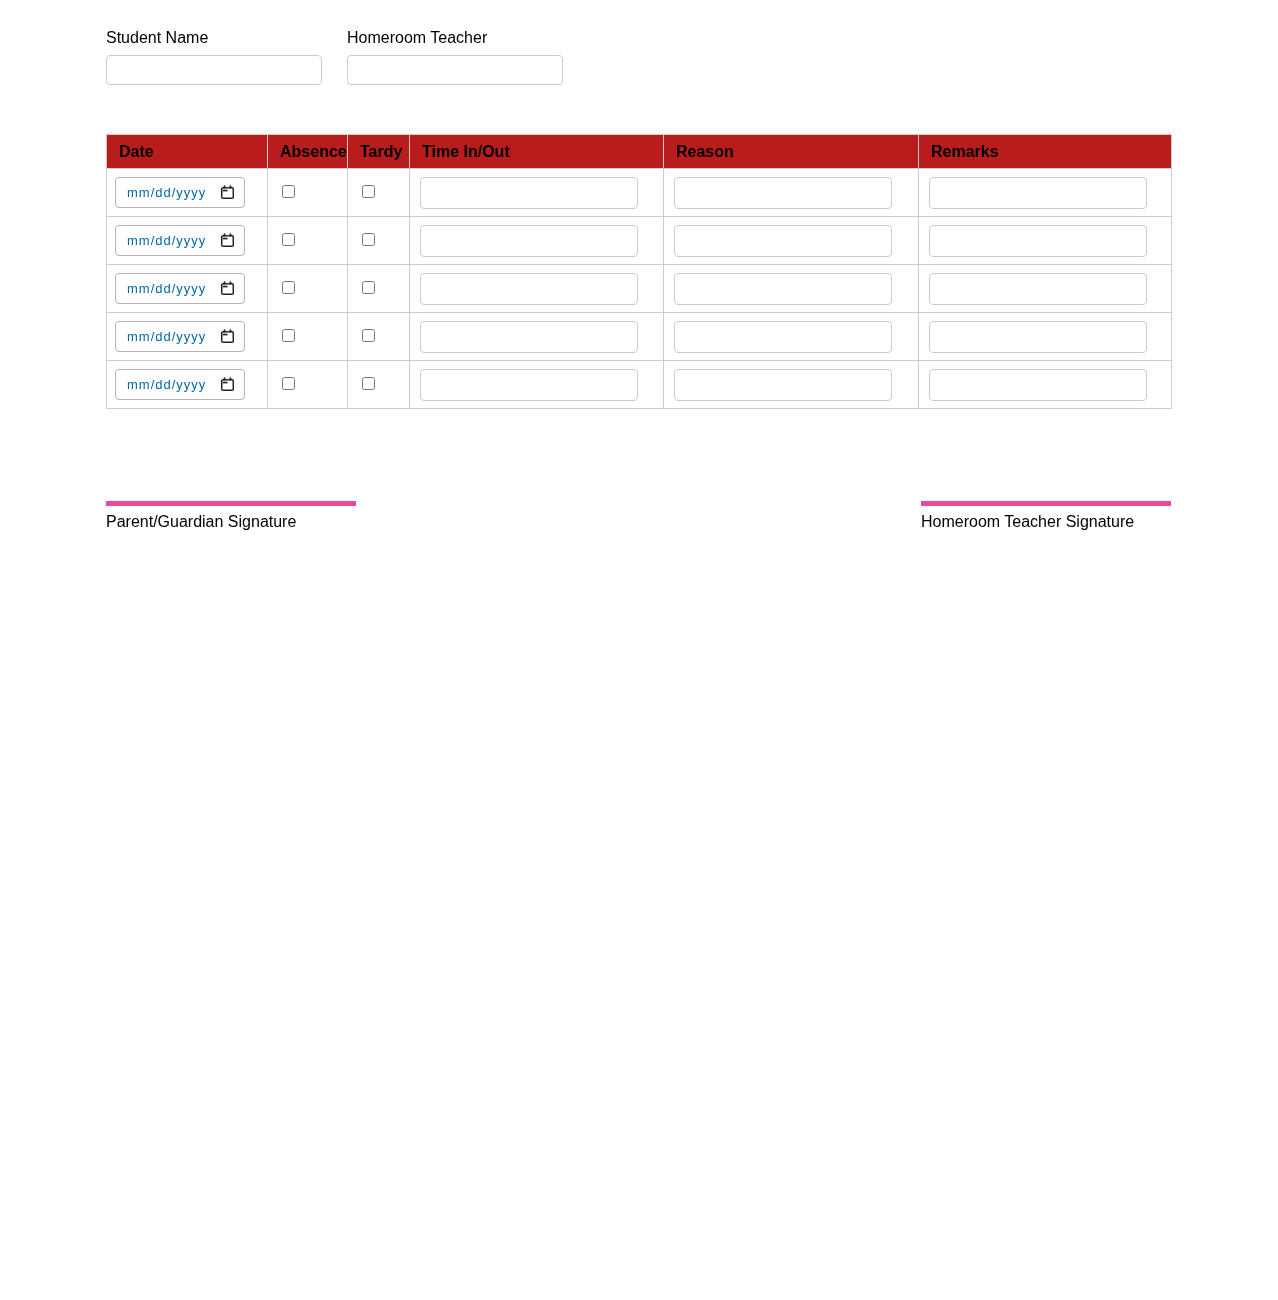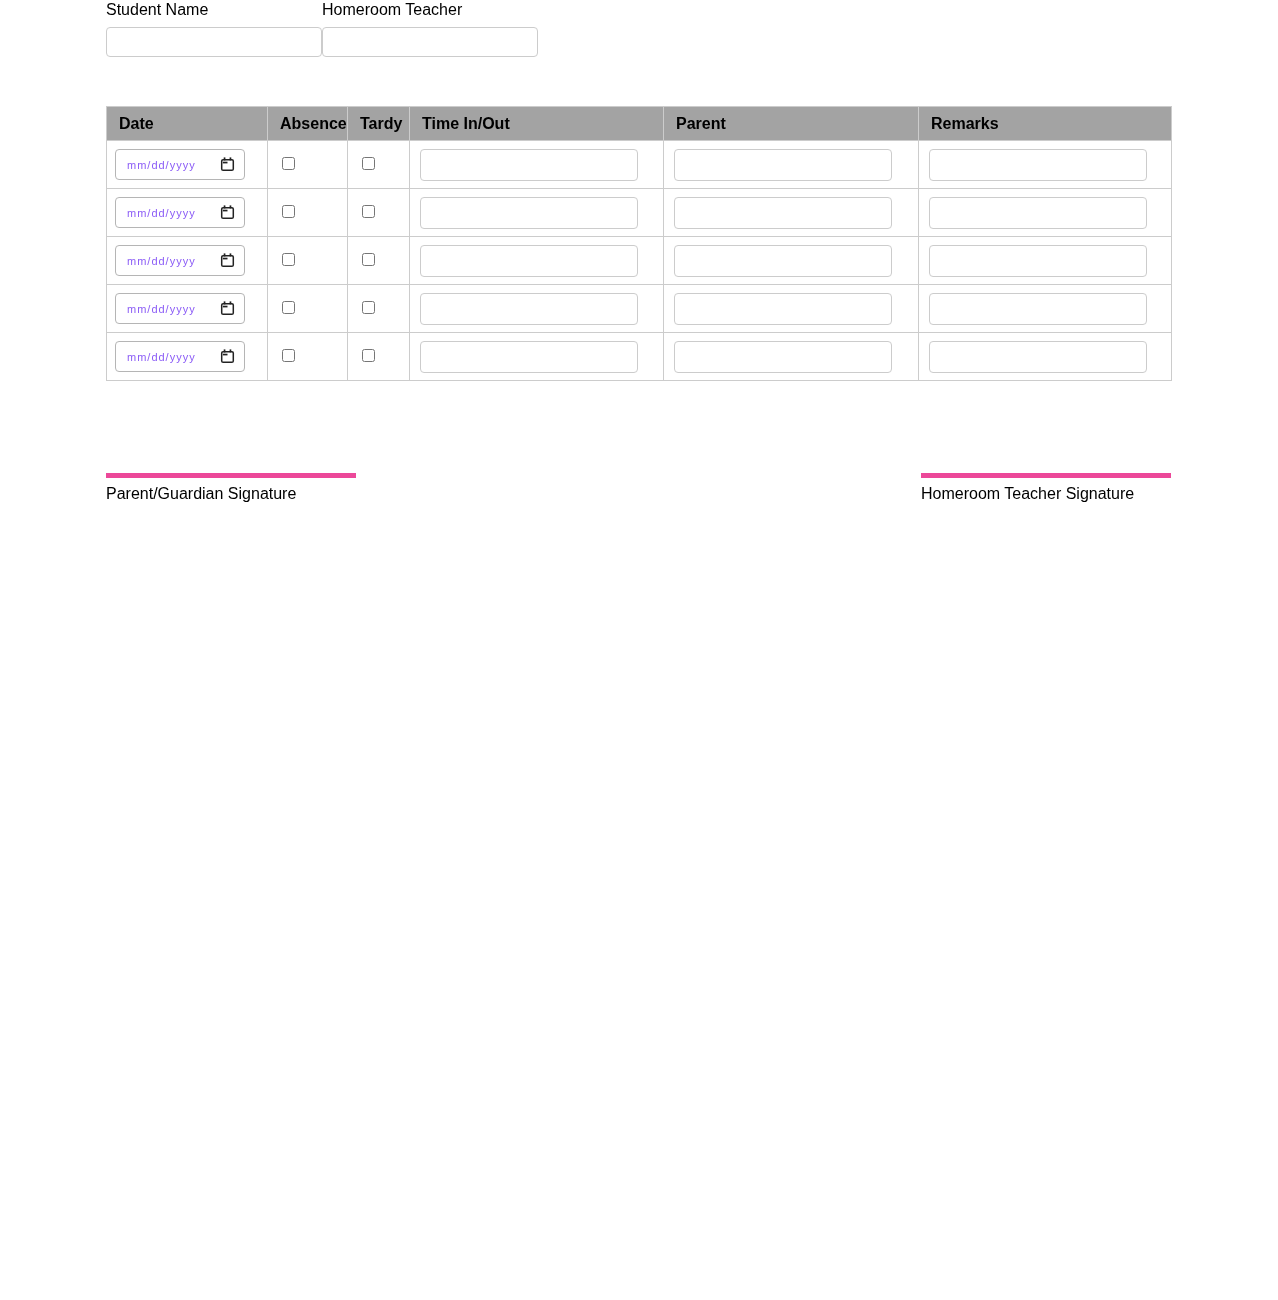--- a/index.html
+++ b/index.html
@@ -16,21 +16,21 @@
   h1.page-title {
     margin: 0;
     padding-top: 102px;
     font-size: 29px;
     line-height: 1.15;
     font-weight: bold;
     letter-spacing: 0.2px;
   }
 
   
-  .fields { display: flex; }
+  .fields { display: flex; gap: 25px; margin-top: 28px; }
   .field { width: 216px; }
   .field .field-label {
     display: block;
     font-size: 16px;
     line-height: 19px;
     margin-bottom: 8px;
   }
   .field input {
     width: 100%; height: 30px;
     border: 1px solid #cccccc;
@@ -49,41 +49,41 @@
     table-layout: fixed;
   }
   .record-table th, .record-table td { border: 1px solid #cccccc; }
   .record-table th {
     text-align: left;
     font-size: 16px;
     font-weight: bold;
     height: 34px;
     padding: 0 0 0 12px;
     vertical-align: middle;
-    background: #a3a3a3;
+    background: #b91c1c;
   }
   .record-table td { height: 48px; padding: 0; vertical-align: middle; background: #fff; }
 
   td.date-cell { padding-left: 8px; }
   .date-input {
     width: 130px; height: 31px;
     border: 1px solid #b5b5b5;
     border-radius: 4px;
     background: #fff;
     display: inline-flex;
     align-items: center;
     justify-content: space-between;
     padding: 0 9px 0 11px;
     cursor: default;
   }
   .date-input .date-text {
-    font-size: 11px;
+    font-size: 13px;
     letter-spacing: 1px;
     word-spacing: 2px;
-    color: #8b5cf6;
+    color: #0369a1;
     white-space: nowrap;
   }
   .date-input svg { flex: 0 0 auto; margin-left: 6px; }
 
   td.check-cell { padding-left: 14px; }
   .record-table input[type="checkbox"] {
     width: 13px; height: 13px; margin: 0;
     accent-color: #ffffff;
   }
 
@@ -137,21 +137,21 @@
       <col style="width:254px">
         <col style="width:255px">
         <col style="width:253px">
     </colgroup>
     <thead>
       <tr>
         <th>Date</th>
         <th>Absence</th>
         <th>Tardy</th>
         <th>Time In/Out</th>
-        <th>Parent</th>
+        <th>Reason</th>
         <th>Remarks</th>
       </tr>
     </thead>
     <tbody>
   <tr>
     <td class="date-cell">
       <span class="date-input">
         <span class="date-text">mm/dd/yyyy</span>
         <svg width="15" height="15" viewBox="0 0 15 15" aria-hidden="true">
           <rect x="1.7" y="2.7" width="11.6" height="10.6" rx="1.4" fill="none" stroke="#222222" stroke-width="1.5"></rect>

